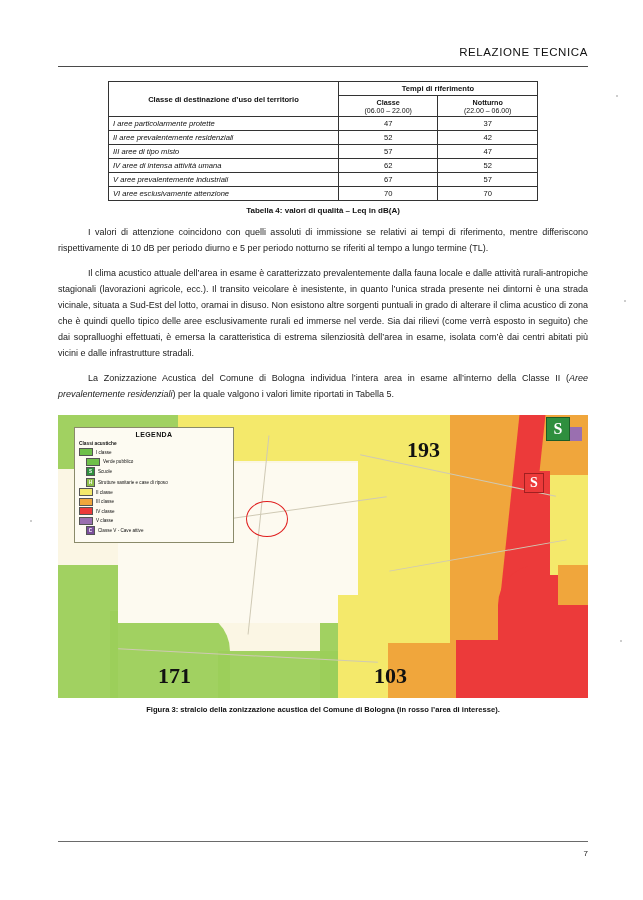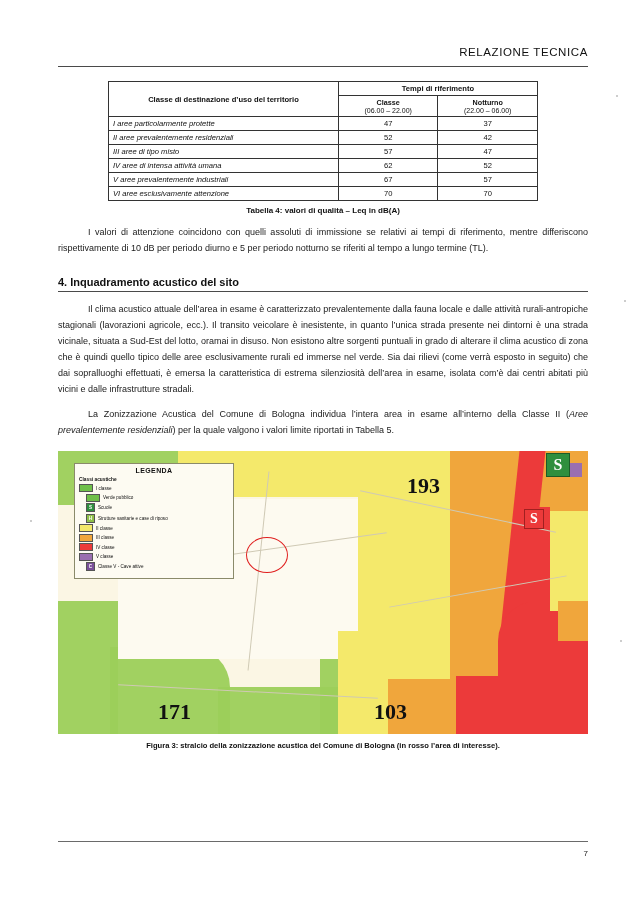--- a/index.html
+++ b/index.html
@@ -302,21 +302,20 @@
         <td class="cell-num">70</td>
         <td class="cell-num">70</td>
       </tr>
     </tbody>
       </table>
 
     <div class="tab-caption">Tabella 4: valori di qualità – Leq in dB(A)</div>
 
     <p class="body">I valori di attenzione coincidono con quelli assoluti di immissione se relativi ai tempi di riferimento, mentre differiscono rispettivamente di 10 dB per periodo diurno e 5 per periodo notturno se riferiti al tempo a lungo termine (TL).</p>
 
-    <h2 class="section">4. Inquadramento acustico del sito</h2>
 
     <p class="body">Il clima acustico attuale dell’area in esame è caratterizzato prevalentemente dalla fauna locale e dalle attività rurali-antropiche stagionali (lavorazioni agricole, ecc.). Il transito veicolare è inesistente, in quanto l’unica strada presente nei dintorni è una strada vicinale, situata a Sud-Est del lotto, oramai in disuso. Non esistono altre sorgenti puntuali in grado di alterare il clima acustico di zona che è quindi quello tipico delle aree esclusivamente rurali ed immerse nel verde. Sia dai rilievi (come verrà esposto in seguito) che dai sopralluoghi effettuati, è emersa la caratteristica di estrema silenziosità dell’area in esame, isolata com’è dai centri abitati più vicini e dalle infrastrutture stradali.</p>
 
     <p class="body"><span>La Zonizzazione Acustica del Comune di Bologna individua l’intera area in esame all’interno della Classe II (</span><em>Aree prevalentemente residenziali</em><span>) per la quale valgono i valori limite riportati in Tabella 5.</span></p>
 
     <div class="figure">
       <div class="map-bg"></div>
 
       <div class="map-green" style="left:0;top:0;width:130px;height:54px;"></div>
       <div class="map-green" style="left:0;top:150px;width:60px;height:133px;"></div>

